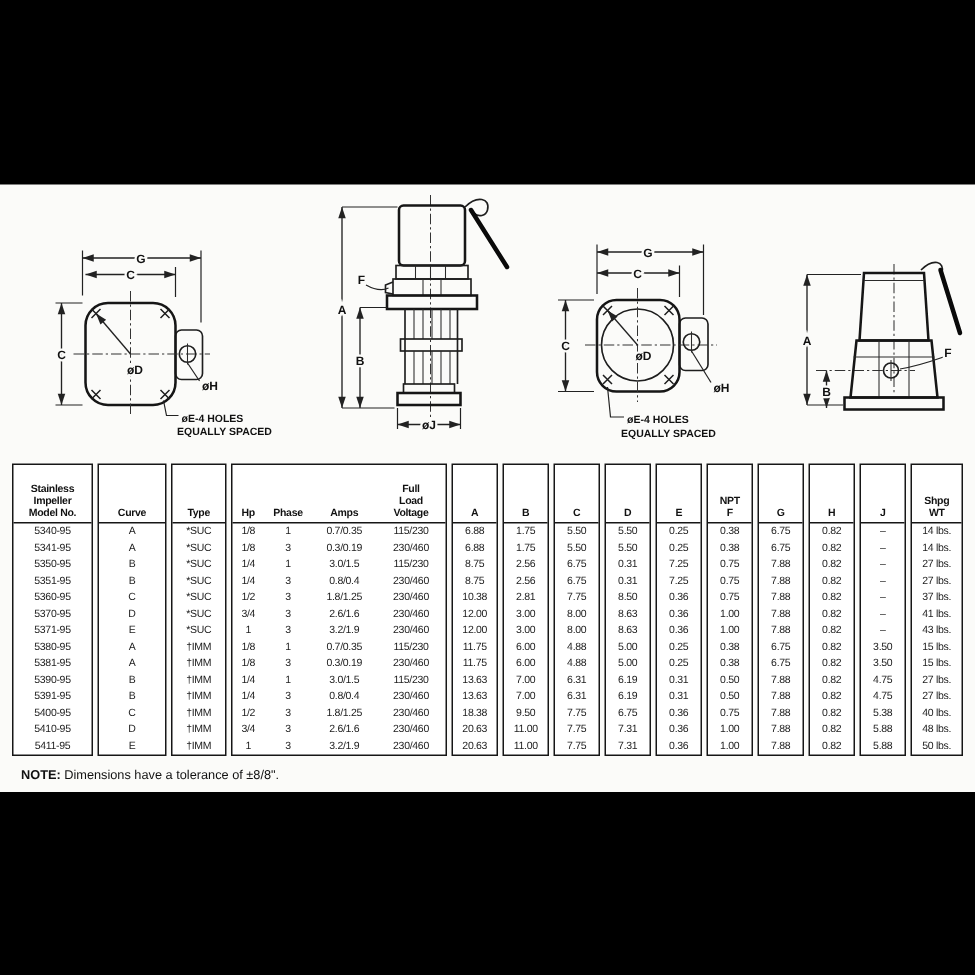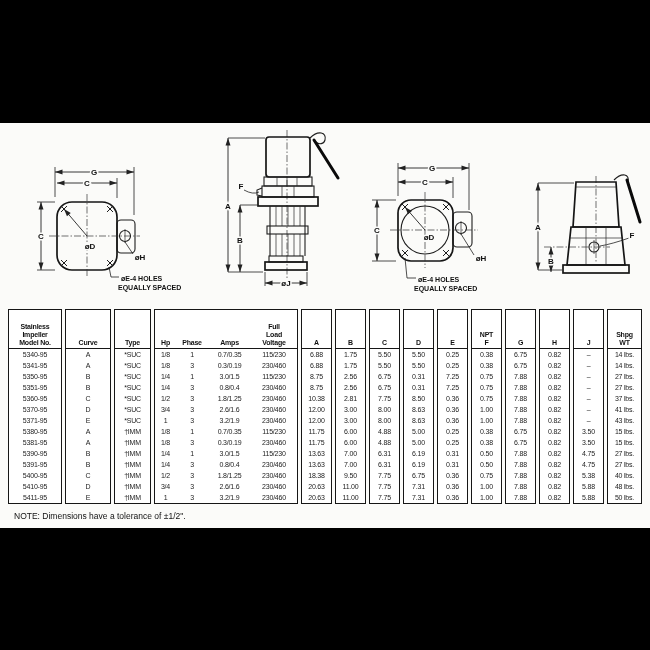--- a/index.html
+++ b/index.html
@@ -20,21 +20,21 @@
   .lbl{font-size:8px;font-weight:bold;fill:#111;text-anchor:middle;paint-order:stroke;stroke:#fbfbf9;stroke-width:3px}
   .sm{font-size:7px;font-weight:bold;fill:#111;paint-order:stroke;stroke:#fbfbf9;stroke-width:2.5px}
   
   .spec-table{position:absolute;left:8px;top:186px;display:flex;gap:3px}
   .col-box{border:1.5px solid #161616;background:#fff;box-sizing:border-box}
   .box-head{display:grid;align-items:end;height:39px;border-bottom:1.5px solid #161616;box-sizing:border-box;padding:2px 0 1px}
   .hcell{text-align:center;font-size:7px;font-weight:bold;line-height:8px;color:#111;letter-spacing:-.2px}
   .box-body{display:grid;height:154px;grid-auto-rows:1fr}
   .cell{font-size:7px;text-align:center;color:#1c1c1c;display:flex;align-items:center;justify-content:center;letter-spacing:-.2px;white-space:nowrap}
   .note{position:absolute;left:14px;top:388px;font-size:8.5px;color:#111}
-  .note .nlabel{font-weight:normal}
+  .note .nlabel{font-weight:bold}
 </style>
 </head>
 <body>
 
 <div class="letterbox" style="top:0;height:123px"></div>
 <div class="letterbox" style="top:528px;height:122px"></div>
 
 <div class="page">
 
   <svg class="drawing" style="left:28px;top:12px" width="180" height="162" viewBox="0 0 180 162">
@@ -575,14 +575,14 @@
           <div class="cell">15 lbs.</div>
           <div class="cell">27 lbs.</div>
           <div class="cell">27 lbs.</div>
           <div class="cell">40 lbs.</div>
           <div class="cell">48 lbs.</div>
           <div class="cell">50 lbs.</div>
         </div>
       </div>
     </div>
 
-  <div class="note"><span class="nlabel">NOTE:</span><span> Dimensions have a tolerance of ±1/2".</span></div>
+  <div class="note"><span class="nlabel">NOTE:</span><span> Dimensions have a tolerance of ±8/8".</span></div>
 </div>
 
 </body></html>

